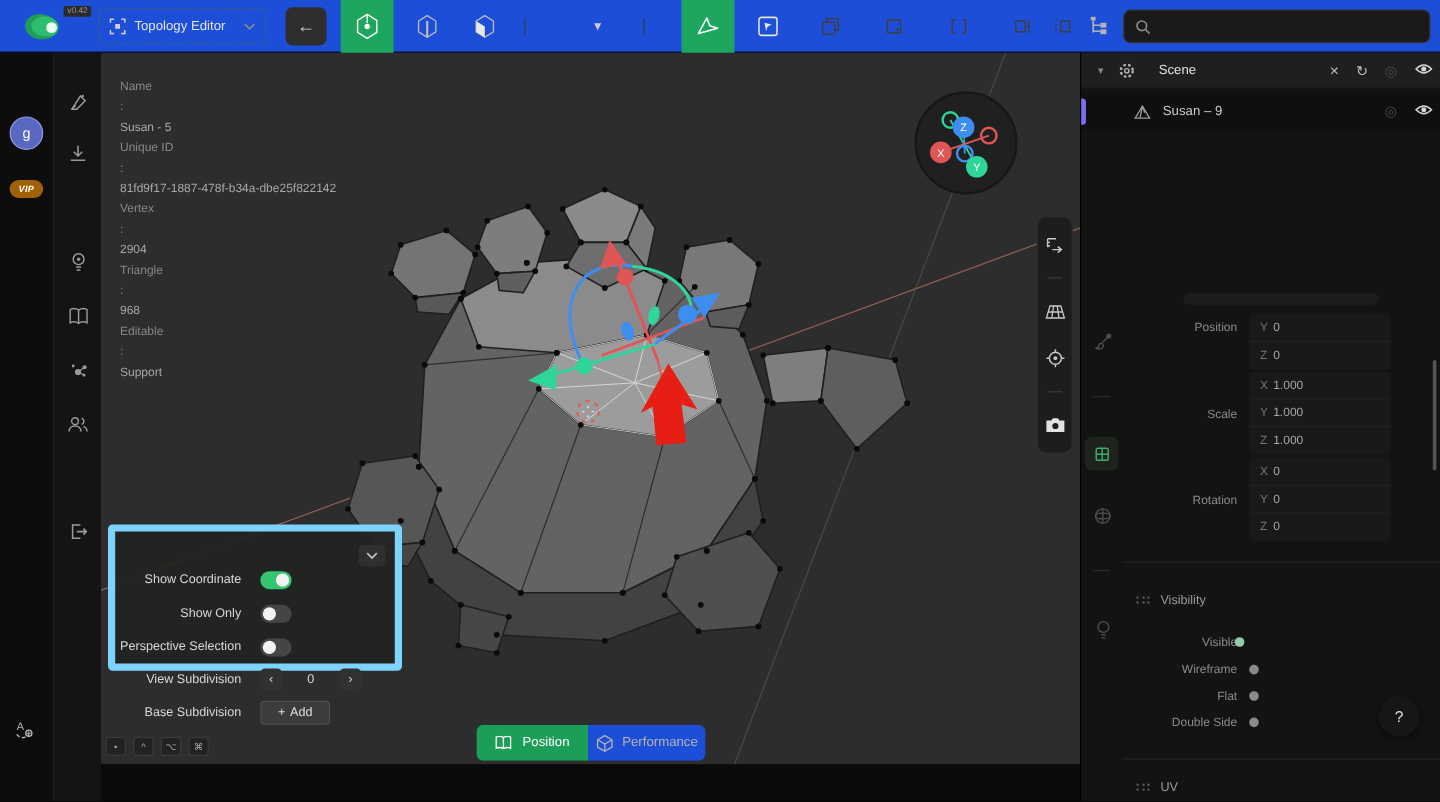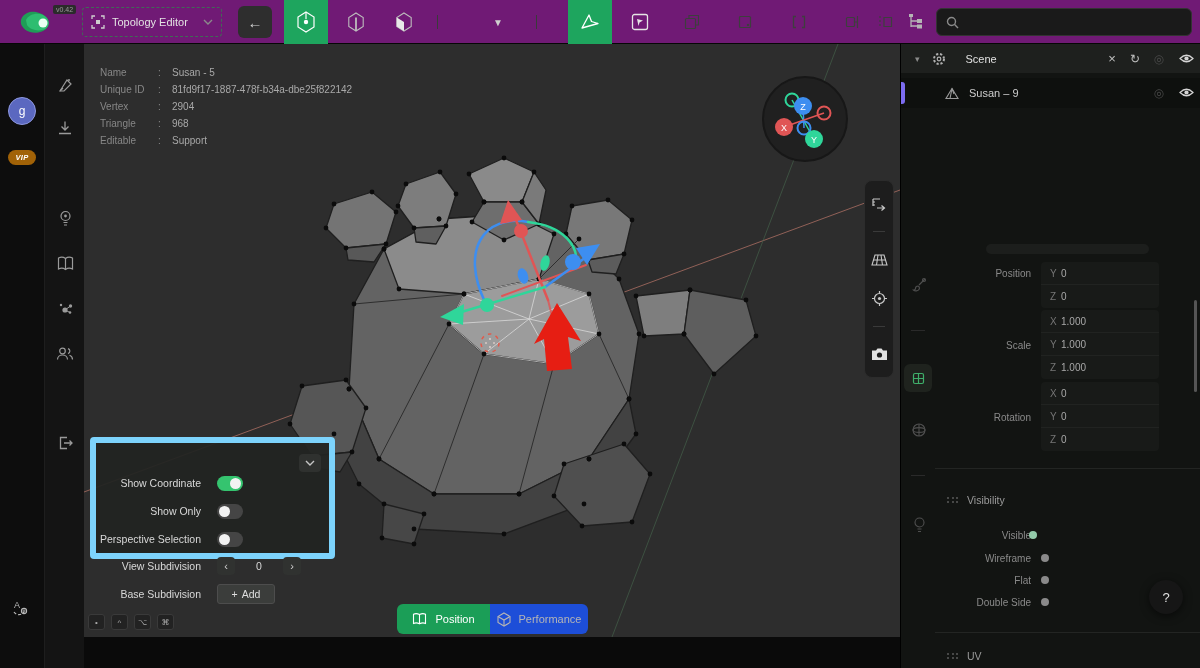--- a/index.html
+++ b/index.html
@@ -2,21 +2,21 @@
 <html><head>
 <meta charset="utf-8">
 <style>
   * { margin:0; padding:0; box-sizing:border-box; }
   html,body { background:#000; }
   body { font-family:"Liberation Sans", sans-serif; }
   #app { position:relative; width:1200px; height:668px; background:#0d0d0d; overflow:hidden; color:#ccc; }
   .abs { position:absolute; }
 
   
-  #topbar { position:absolute; left:0; top:0; width:1200px; height:44px; background:#701a75; border-bottom:1px solid #060606; z-index:30; }
+  #topbar { position:absolute; left:0; top:0; width:1200px; height:44px; background:#1d4ed8; border-bottom:1px solid #060606; z-index:30; }
   .ver-badge { position:absolute; left:53px; top:5px; font-size:7px; color:#9a9a9a; background:#2b2b2b; border-radius:2px; padding:1px 3px; }
   .selector { position:absolute; left:82px; top:7px; width:140px; height:30px; border:1px dashed #3f6b55; border-radius:4px; display:flex; align-items:center; gap:7px; padding:0 8px; cursor:pointer; }
   .selector .lbl { font-size:11px; color:#e3e3e3; flex:1; white-space:nowrap; }
   .iconbtn { display:flex; align-items:center; justify-content:center; }
   .back-btn { position:absolute; left:238px; top:6px; width:34px; height:32px; background:#2e2e2e; border-radius:6px; color:#d5d5d5; font-size:15px; }
   .tool-green { position:absolute; top:0; width:44px; height:44px; background:#1ea55e; }
   .tool-plain { position:absolute; top:6px; width:36px; height:32px; border-radius:6px; }
   .tb-sep { position:absolute; top:15px; width:1px; height:14px; background:#3a3a3a; }
   .tri { position:absolute; top:0; width:30px; height:44px; color:#cfcfcf; font-size:10px; }
   .searchbox { position:absolute; left:936px; top:8px; width:256px; height:28px; background:#1a1a1a; border:1px solid #333; border-radius:6px; display:flex; align-items:center; padding:0 9px; gap:7px; }
@@ -28,21 +28,21 @@
   .avatar { position:absolute; left:8px; top:53px; width:28px; height:28px; border-radius:50%; background:#5b68c0; border:1.5px solid #8d98e0; display:flex; align-items:center; justify-content:center; color:#fff; font-size:12px; }
   .vip { position:absolute; left:8px; top:106px; width:28px; height:15px; background:#a16207; border-radius:8px; display:flex; align-items:center; justify-content:center; color:#fff; font-size:7.5px; font-weight:bold; font-style:italic; letter-spacing:.3px; }
   .railico { position:absolute; left:8px; width:24px; height:24px; display:flex; align-items:center; justify-content:center; }
 
   
   #center { position:absolute; left:84px; top:44px; width:816px; height:624px; }
   #view { position:absolute; left:0; top:0; width:816px; height:593px; background:#2d2d2d; overflow:hidden; }
   #bstrip { position:absolute; left:0; top:593px; width:816px; height:31px; background:#0a0a0a; }
 
   .infopanel { position:absolute; left:16px; top:20px; font-size:10px; line-height:17px; z-index:5; }
-  .inforow { display:flex; }
+  .inforow { display:flex;flex-direction:column; }
   .inforow .k { width:58px; color:#878787; }
   .inforow .c { width:14px; color:#878787; }
   .inforow .v { color:#a8a8a8; }
 
   .navgizmo { position:absolute; left:678px; top:32px; width:86px; height:86px; border-radius:50%; background:#202020; border:2px solid #171717; z-index:6; }
 
   .vtoolbar { position:absolute; left:780px; top:136px; width:30px; height:198px; background:#1d1d1d; border:1px solid #2c2c2c; border-radius:8px; z-index:6; display:flex; flex-direction:column; align-items:center; justify-content:space-between; padding:12px 0; }
   .vtoolbar .vdiv { width:12px; height:1px; background:#3a3a3a; }
 
   .optpanel { position:absolute; left:6px; top:393px; width:245px; height:122px; background:rgba(34,36,34,0.94); border:6px solid #7dd3fc; border-radius:4px; z-index:7; }

